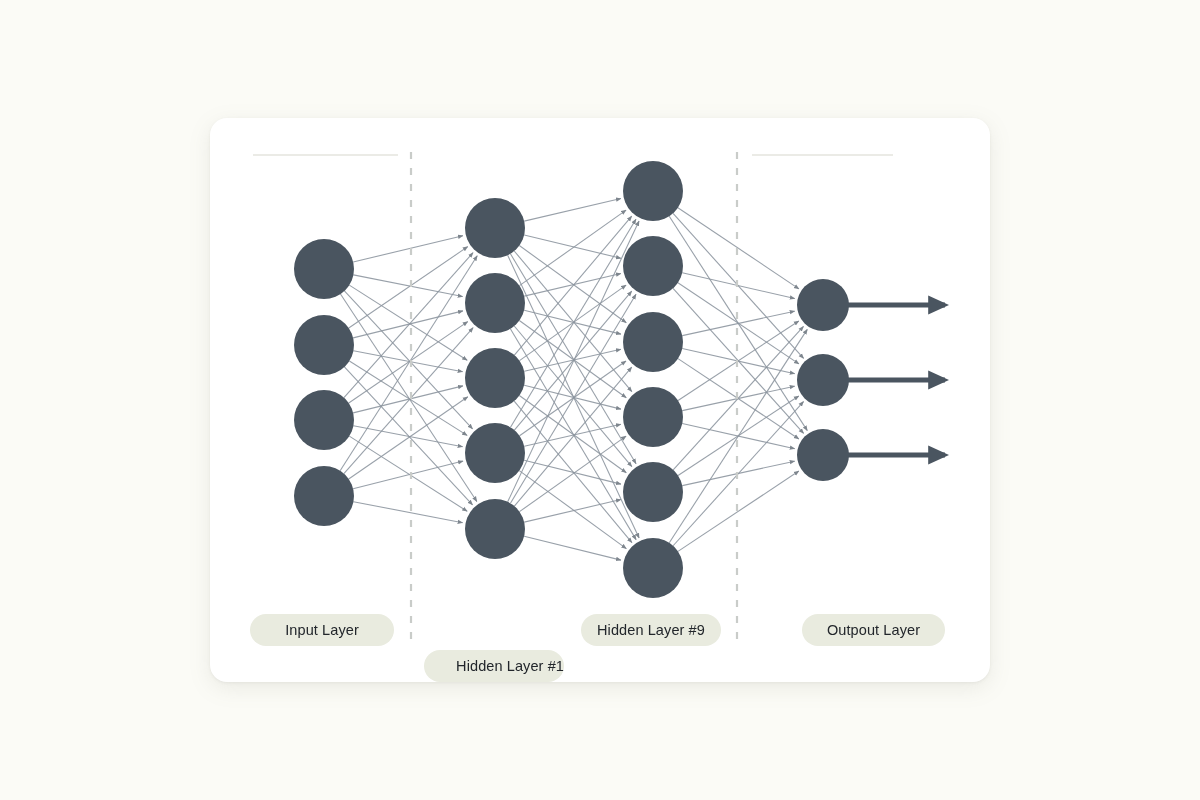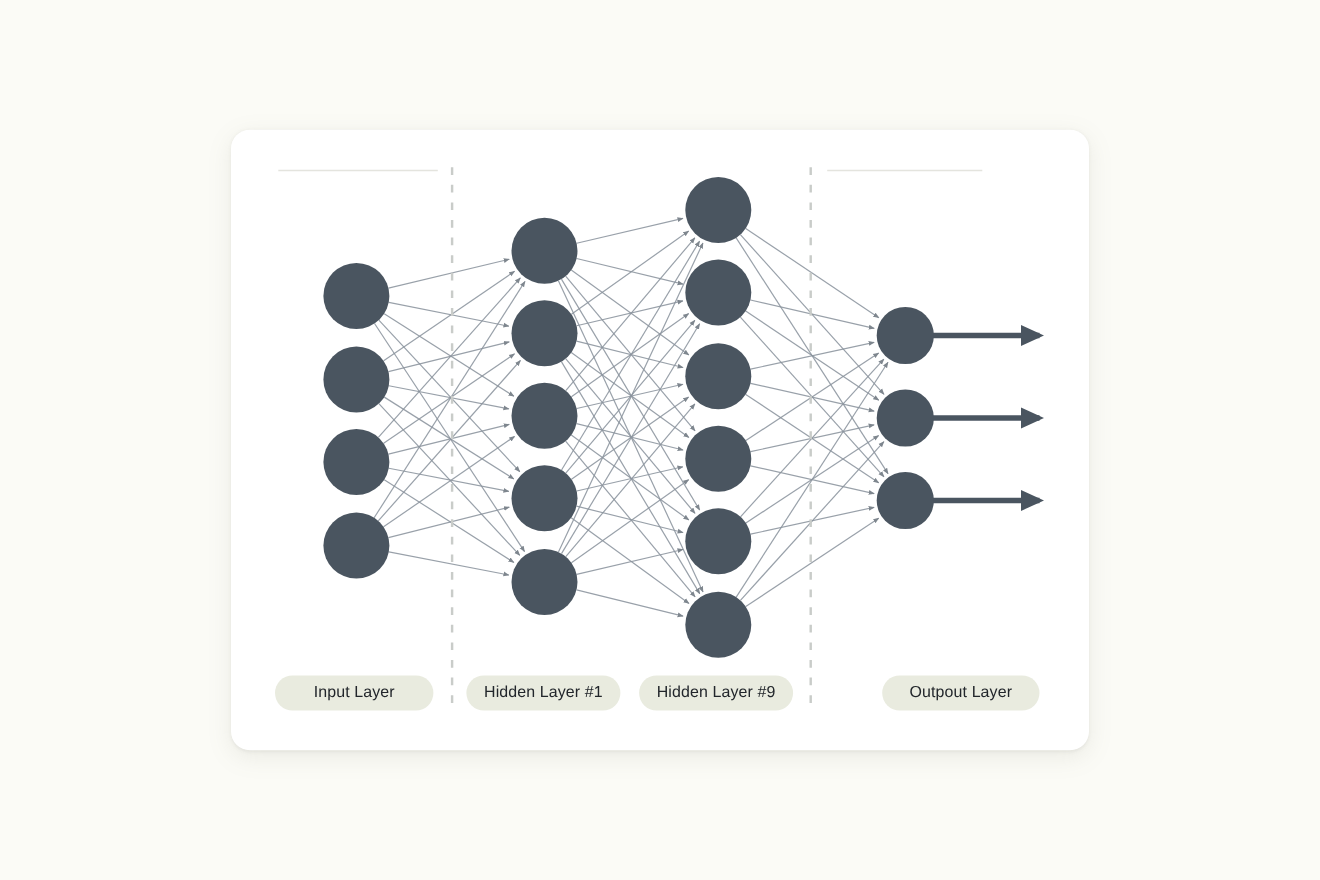--- a/index.html
+++ b/index.html
@@ -178,18 +178,18 @@
         <circle cx="443" cy="374" r="30" fill="#4a5560"></circle>
         <circle cx="443" cy="450" r="30" fill="#4a5560"></circle>
         <circle cx="613" cy="187" r="26" fill="#4a5560"></circle>
         <circle cx="613" cy="262" r="26" fill="#4a5560"></circle>
         <circle cx="613" cy="337" r="26" fill="#4a5560"></circle>
       </g>
   </svg>
 
   <div id="pills">
       <div class="pill" style="left: 250px; top: 614px; width: 144px;">Input Layer</div>
-      <div class="pill" style="left: 424px; top: 614px; width: 140px;">Hidden Layer #1</div>
+      <div class="pill" style="left: 424px; top: 650px; width: 140px; text-align: right;">Hidden Layer #1</div>
       <div class="pill" style="left: 581px; top: 614px; width: 140px;">Hidden Layer #9</div>
       <div class="pill" style="left: 802px; top: 614px; width: 143px;">Outpout Layer</div>
     </div>
 
 </div>
 
 </body></html>

